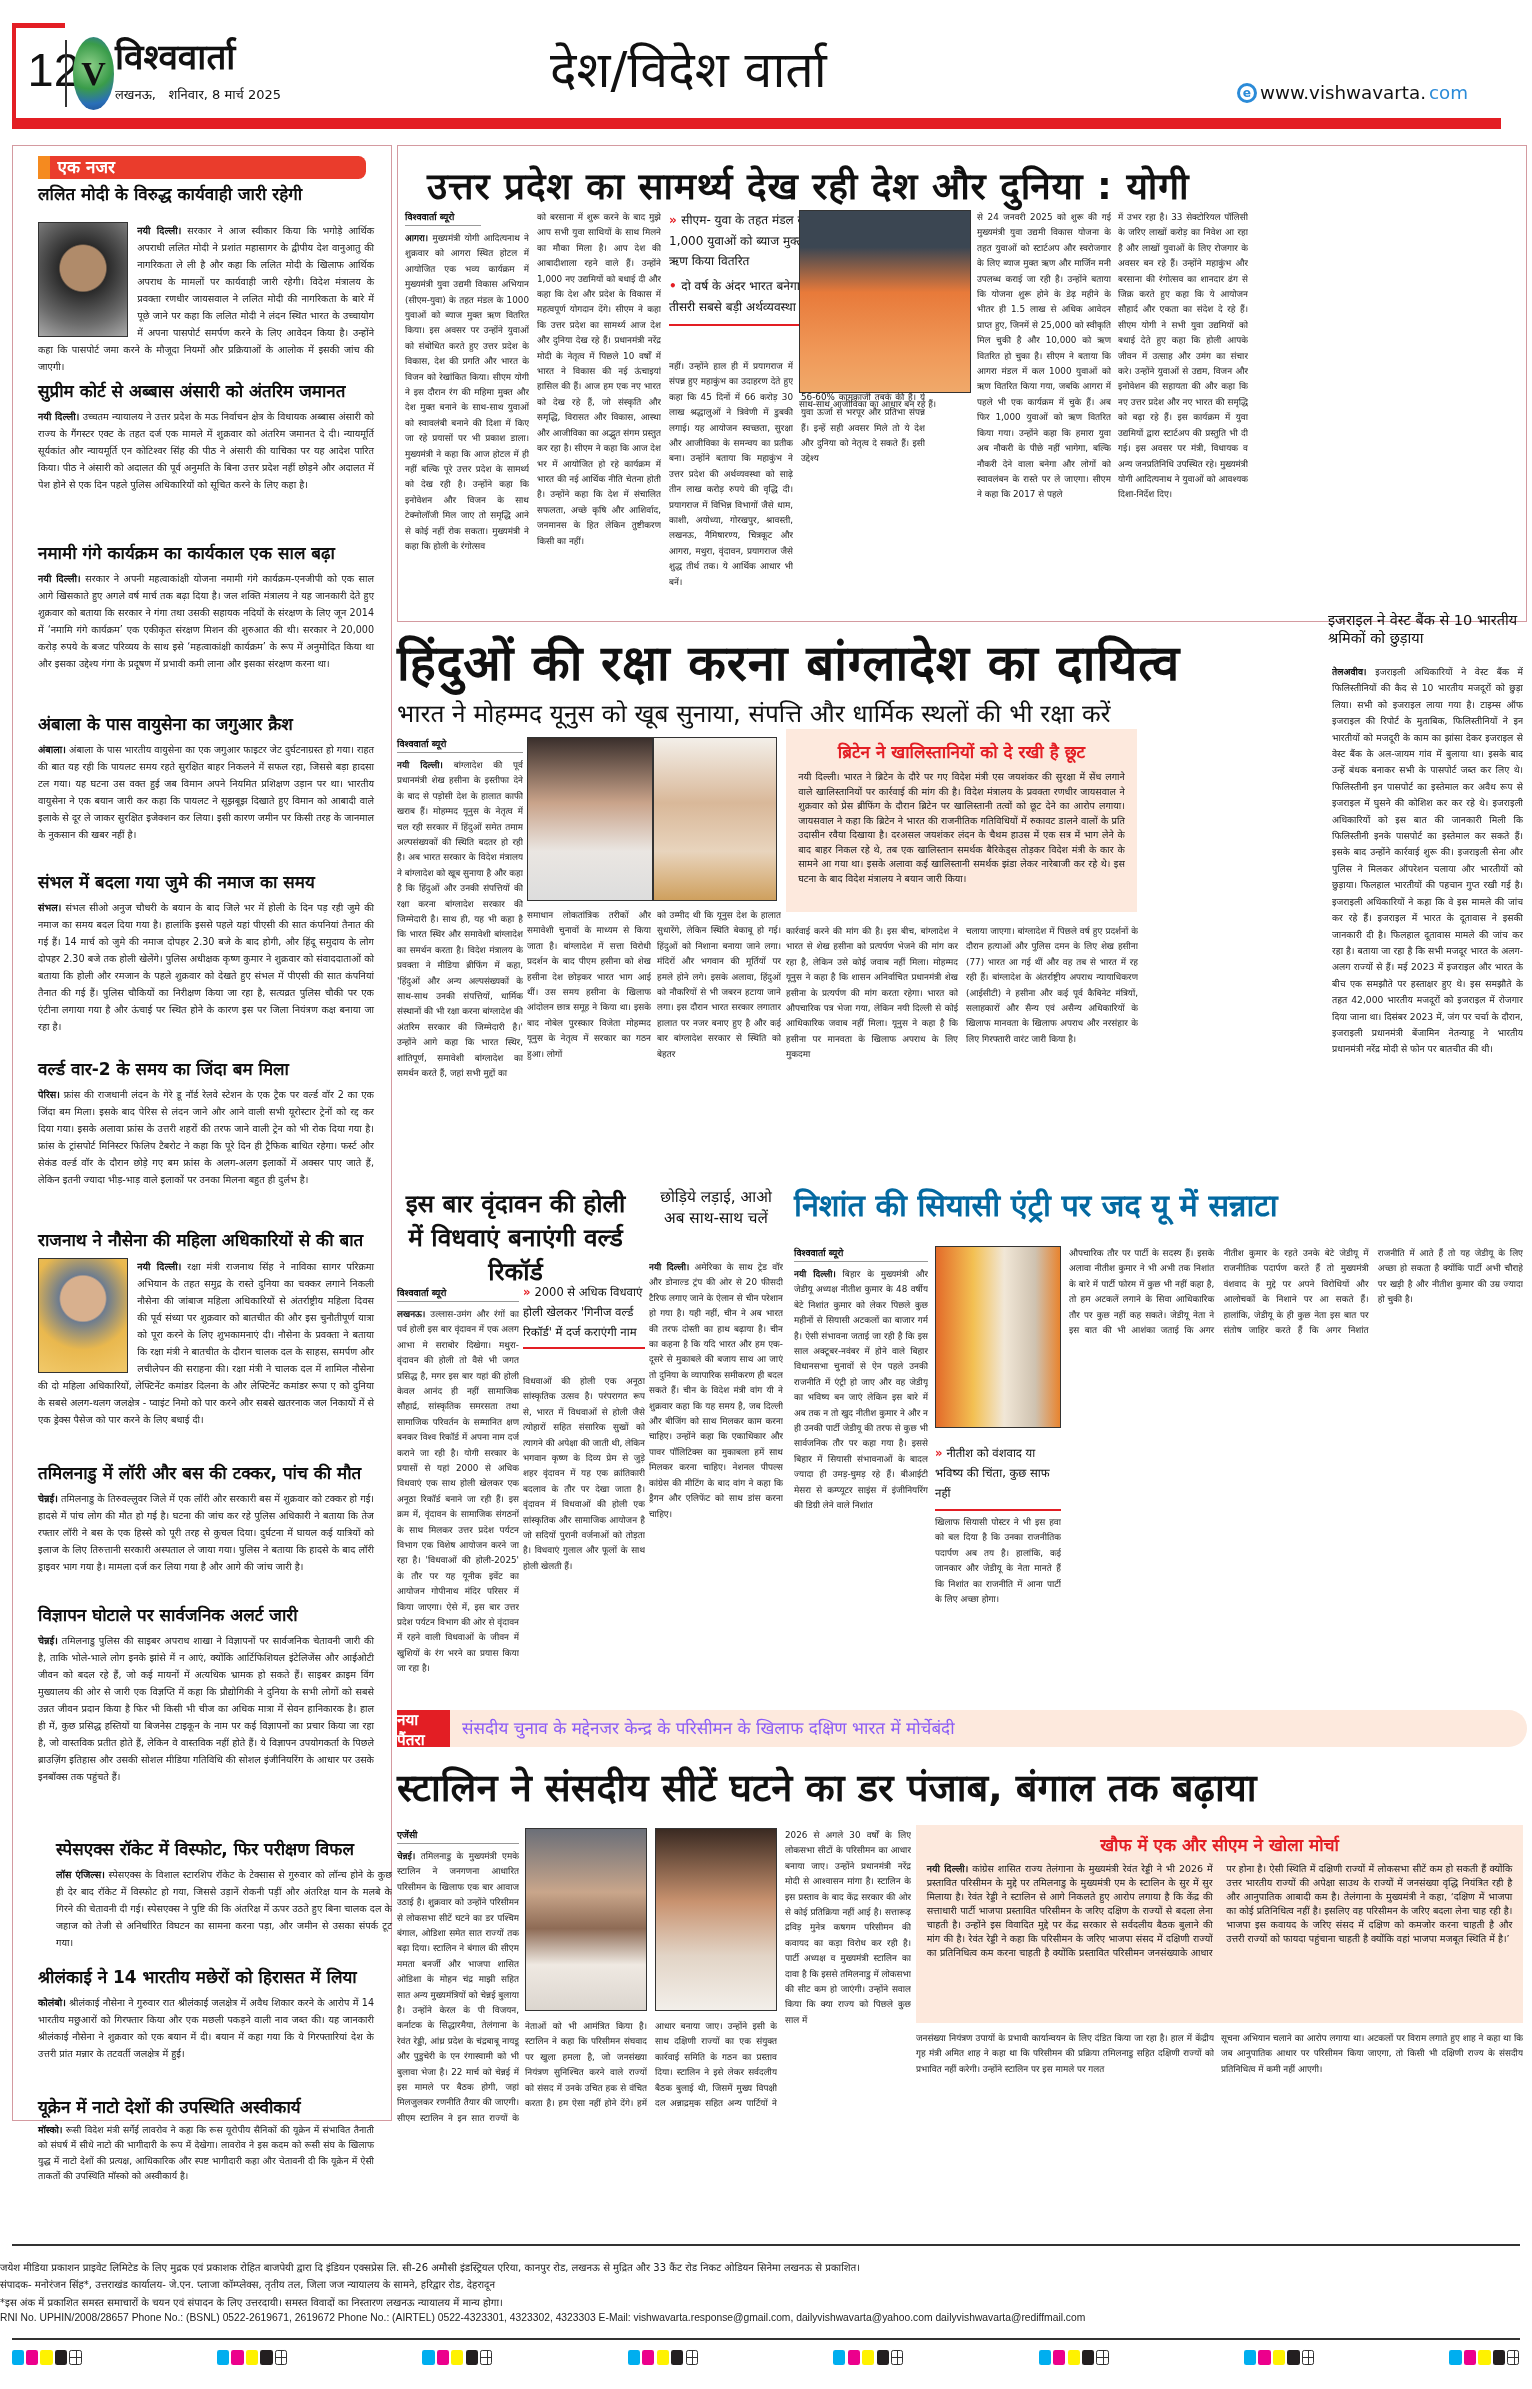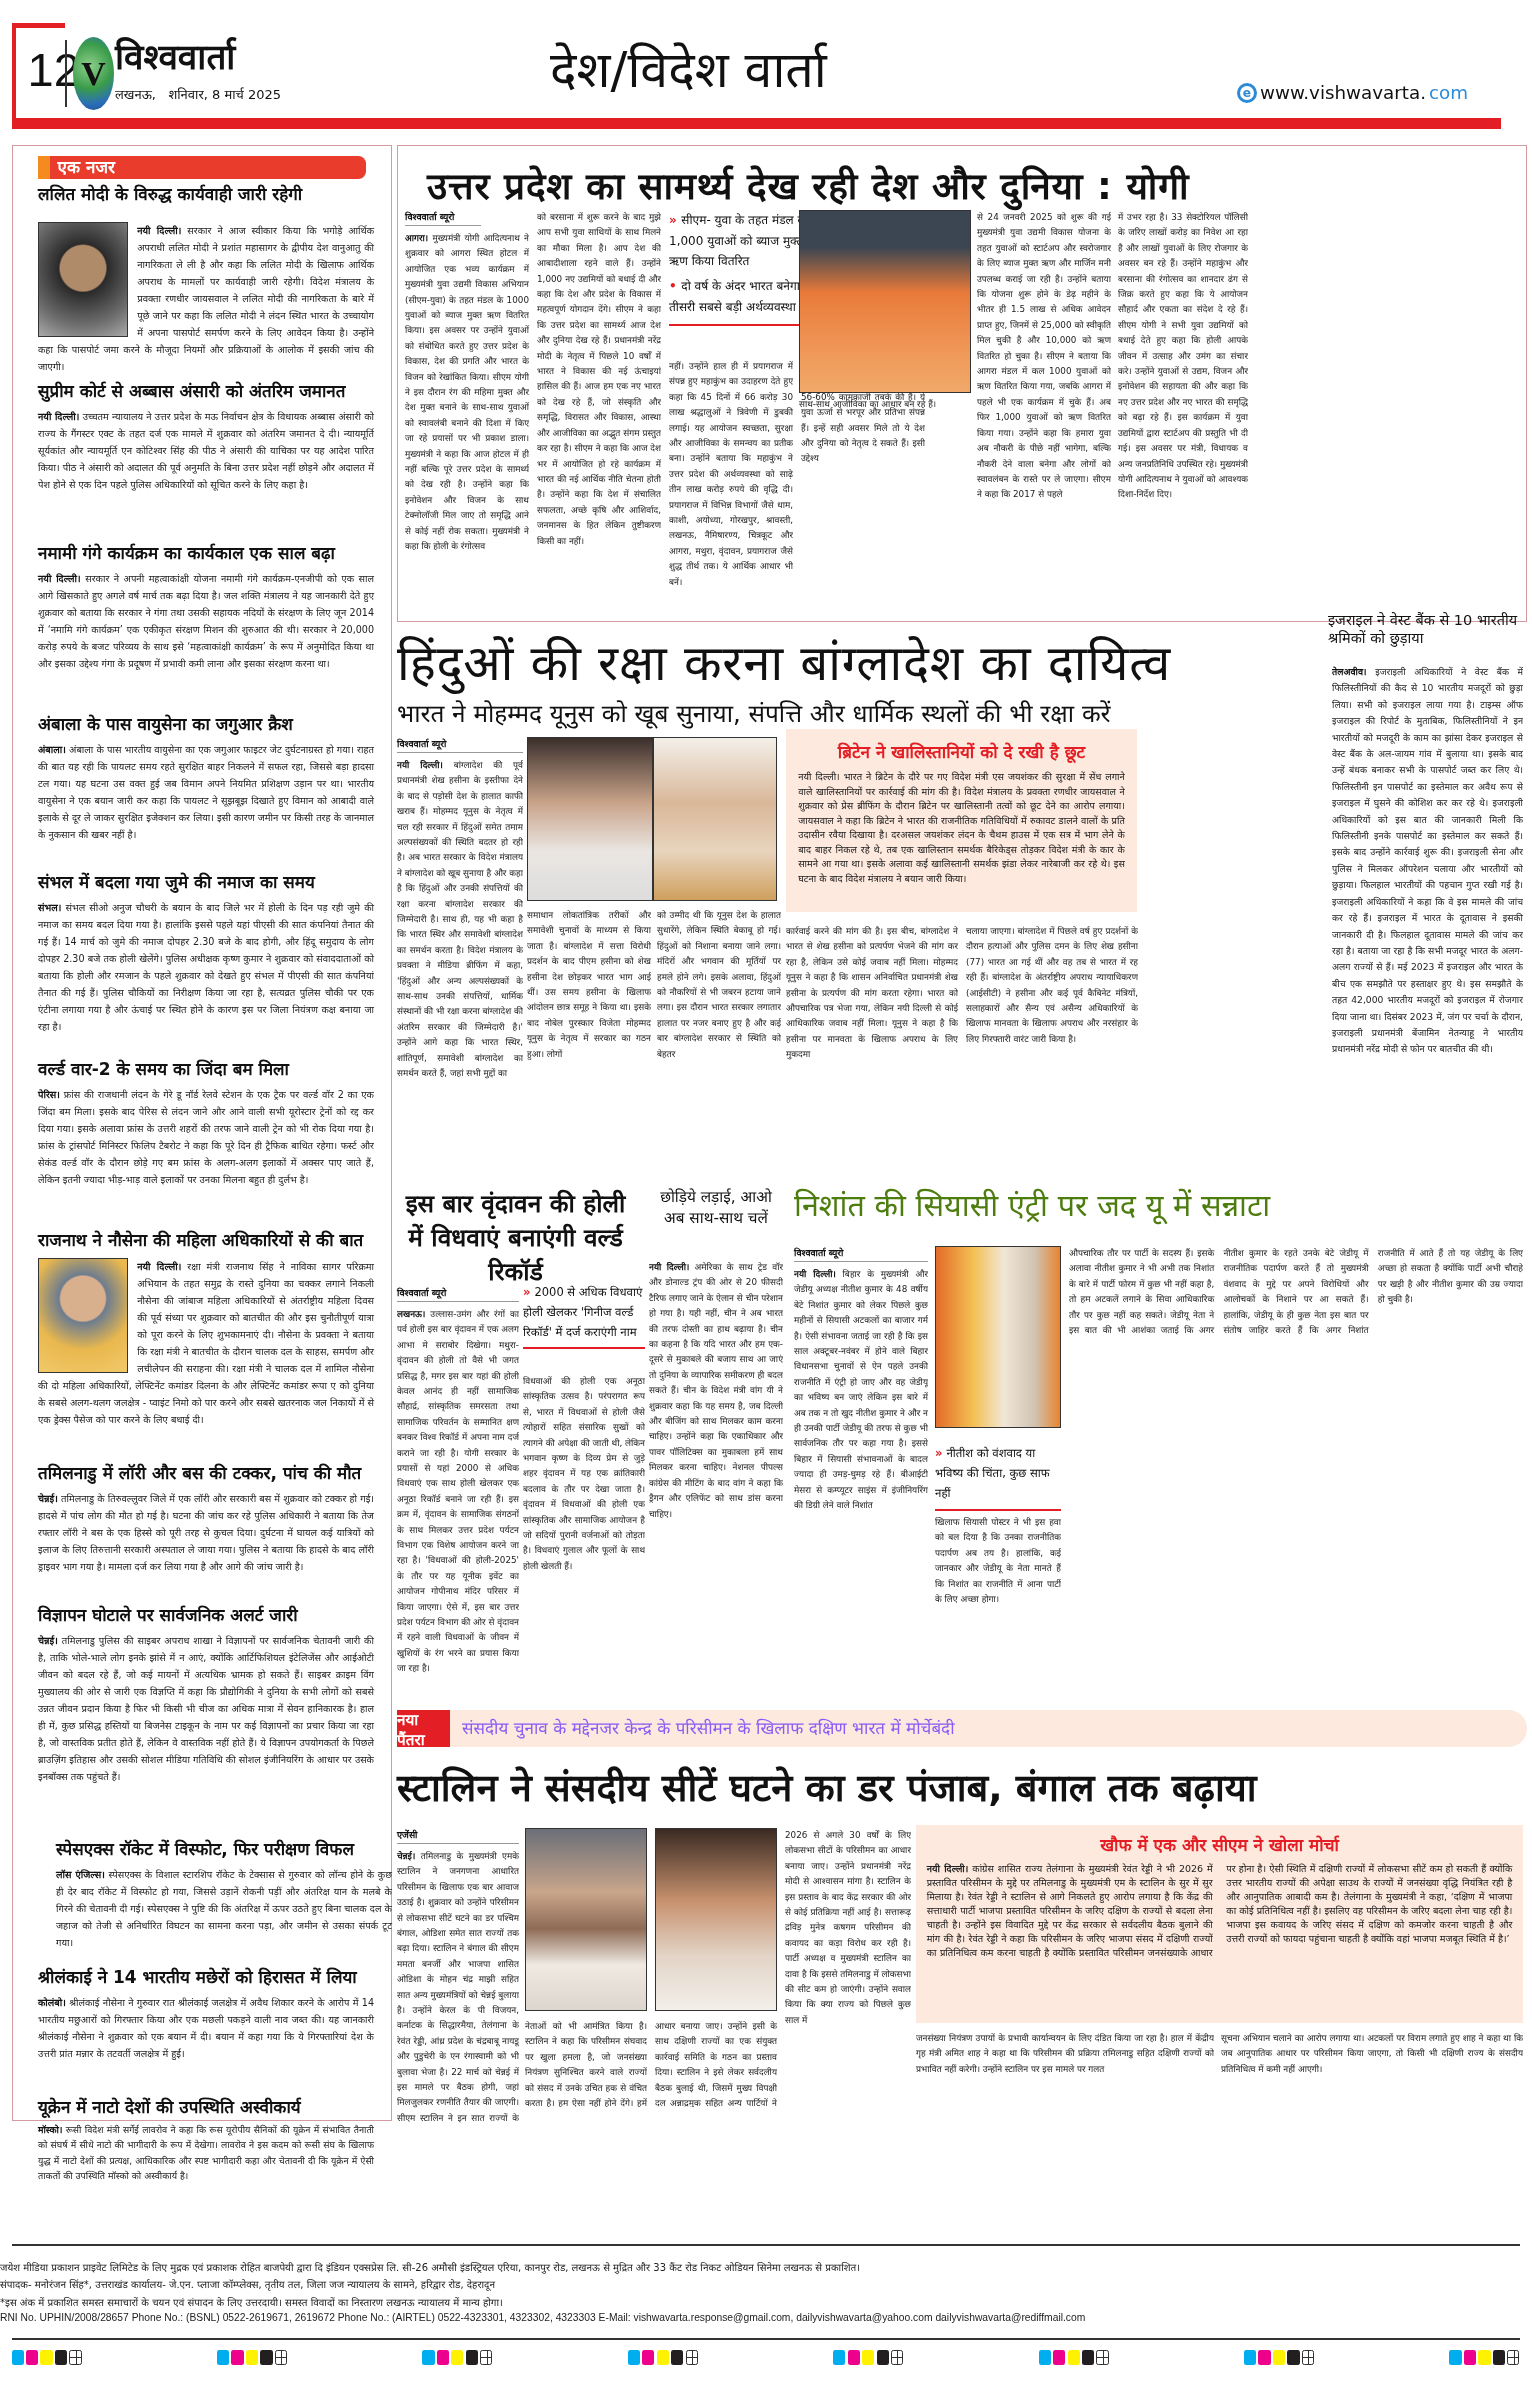--- a/index.html
+++ b/index.html
@@ -24,29 +24,29 @@
 .lp b{color:#111}
 .photo{background:linear-gradient(135deg,#8a7f72,#4e4a44 50%,#2c2c30);border:0.8px solid #333}
 .mainbox{left:397px;top:145px;width:1130px;height:477px;border:1.5px solid #d49aa0}
 .h-yogi{left:427px;top:159px;font-size:37px;font-weight:bold;color:#111;letter-spacing:0.8px}
 .byline{font-size:9.2px;font-weight:bold;color:#111;border-bottom:1.5px solid #999;padding-bottom:2.3px}
 .col{font-size:8.8px;line-height:15.4px;text-align:justify;color:#222;overflow:hidden}
 .col b{color:#111}
 .bullet{font-size:12px;line-height:20.6px;color:#111}
 .bullet .chev{color:#e31e24;font-weight:bold;margin-right:4.6px}
 .redrule{height:2.3px;background:#e31e24}
-.h-bd{left:397px;top:628px;font-size:49px;font-weight:normal;color:#111;letter-spacing:0.8px}
+.h-bd{left:397px;top:628px;font-size:49px;font-weight:bold;color:#111;letter-spacing:0.8px}
 .h-bd-sub{left:397px;top:696px;font-size:24.4px;color:#111}
 .pinkbox{background:#fde9dd}
 .pink-h{color:#e31e24;font-size:17px;text-align:center;font-weight:bold}
 .h-isr{left:1328px;top:611px;width:195px;font-size:14.5px;color:#111;line-height:1.25}
 .h-holi{left:397px;top:1187px;width:237px;font-size:24.4px;font-weight:bold;text-align:center;color:#111;line-height:1.4}
 .sub-holi{font-size:11.5px;color:#111;line-height:20px}
 .h-chhod{left:519px;top:1187px;width:153px;font-size:15.3px;text-align:center;color:#111;line-height:1.35}
-.h-nish{left:588px;top:1183px;width:947px;font-size:30.5px;font-weight:normal;color:#4d7c0f}
+.h-nish{left:588px;top:1183px;width:947px;font-size:30.5px;font-weight:bold;color:#0369a1}
 .naya-bar{left:397px;top:1710px;width:1130px;height:37px;background:#fde9dd;border-radius:0 18.3px 18.3px 0}
 .naya-tag{left:397px;top:1710px;width:53px;height:37px;background:#e31e24;color:#fff;font-size:15.3px;font-weight:bold;display:flex;align-items:center;justify-content:center}
 .naya-text{left:462px;top:1716px;font-size:17px;color:#8b5cf6}
 .h-stalin{left:397px;top:1760px;font-size:38px;font-weight:bold;color:#111}
 .footer-rule{height:2.3px;background:#333}
 .foot{font-size:10px;color:#222;text-align:left;width:1533px;left:0}
 .regmarks{display:flex;gap:2.3px;align-items:center}
 .regmarks span{width:12.2px;height:14.5px;border-radius:2.3px;display:inline-block}
 .regmarks .x{background:#fff;border:0.8px solid #333;position:relative}
 .regmarks .x::before{content:"";position:absolute;left:5.3px;top:0;width:0.8px;height:13px;background:#333}

